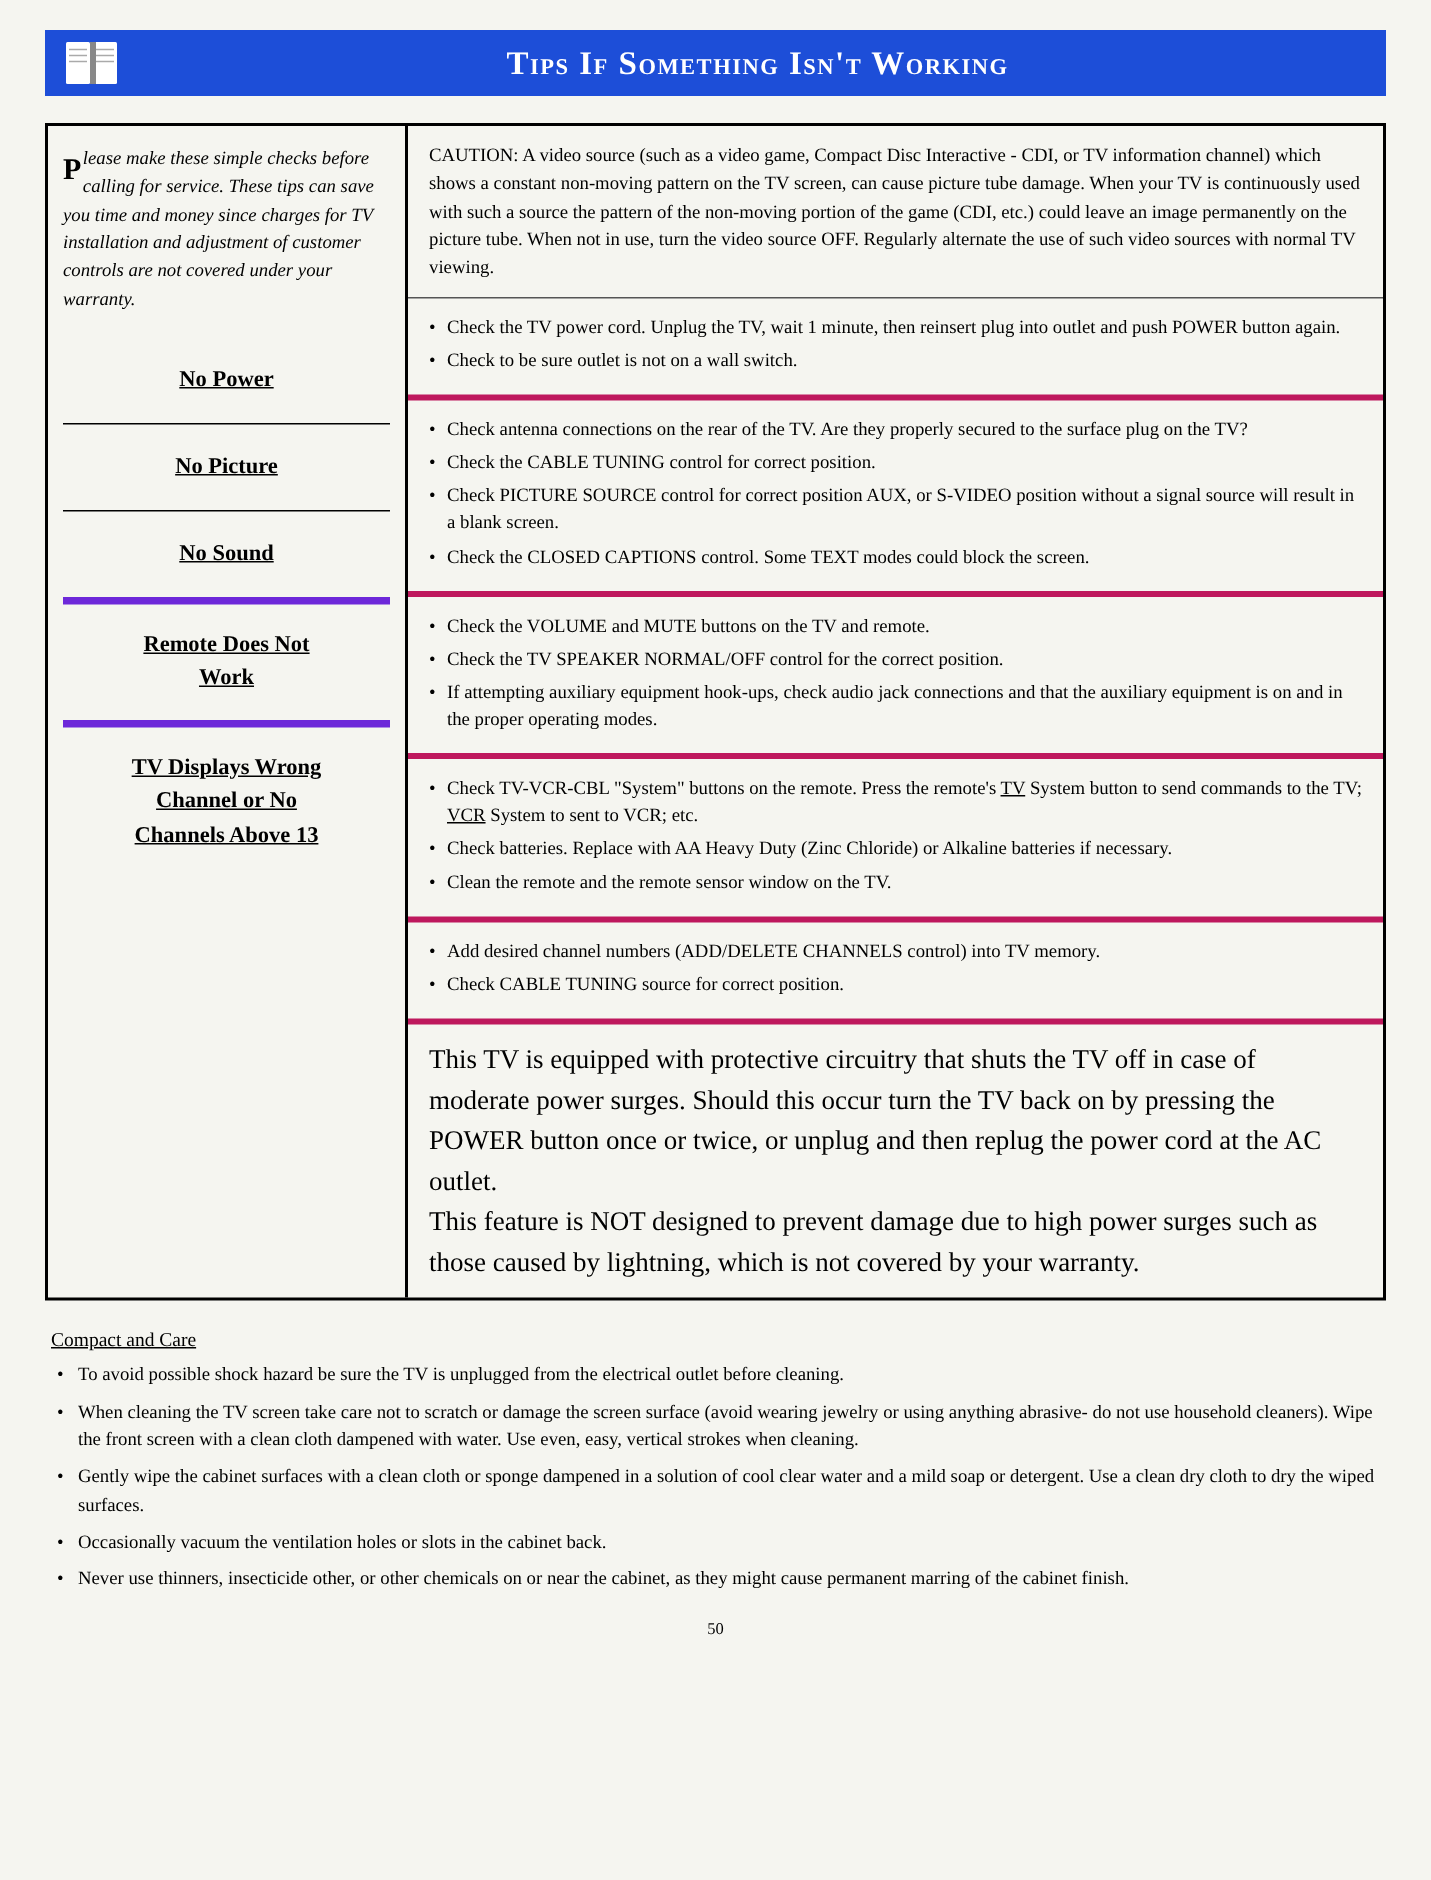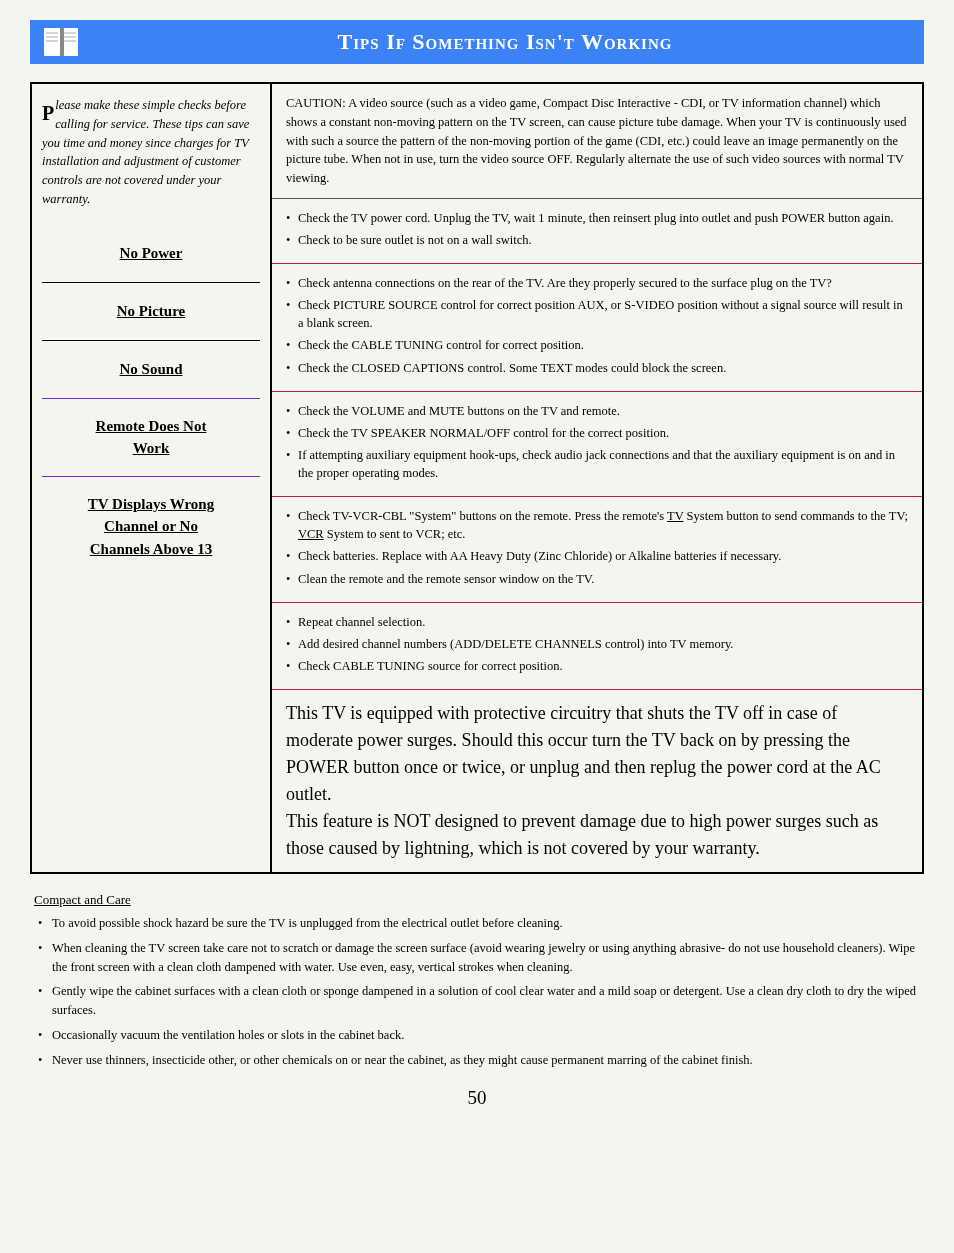--- a/index.html
+++ b/index.html
@@ -10,21 +10,21 @@
       color: #000;
       width: 954px;
       min-height: 1253px;
       padding: 20px 30px;
     }
 
     
     .page-header {
       display: flex;
       align-items: center;
-      background: #3b82f6;
+      background: #1d4ed8;
       color: #fff;
       padding: 6px 12px;
       margin-bottom: 18px;
     }
     .header-icon {
       width: 40px;
       height: 32px;
       margin-right: 16px;
       flex-shrink: 0;
     }
@@ -78,33 +78,33 @@
     }
     .section-label.first {
       border-top: none;
     }
     .section-label-multi {
       font-weight: bold;
       text-decoration: underline;
       font-size: 15px;
       text-align: center;
       padding: 16px 8px;
-      border-top: 1px solid #6d28d9;
+      border-top: 5px solid #6d28d9;
       line-height: 1.5;
     }
 
     
     .right-col {
       flex: 1;
       display: flex;
       flex-direction: column;
       justify-content: flex-end;
     }
     .right-section {
-      border-bottom: 1px solid #be185d;
+      border-bottom: 4px solid #be185d;
       padding: 10px 14px;
     }
     .right-section:last-child {
       border-bottom: none;
     }
     .caution-box {
       padding: 10px 14px;
       border-bottom: 1px solid #555;
       font-size: 12.5px;
       line-height: 1.5;
@@ -153,21 +153,21 @@
     }
     .cleaning-list li::before {
       content: "•";
       position: absolute;
       left: 4px;
     }
 
     
     .page-number {
       text-align: center;
-      font-size: 19px;
+      font-size: 11px;
       margin-top: 18px;
       margin-bottom: 10px;
     }
 
     .power-surge-box {
       padding: 10px 14px;
       font-size: 18px;
       line-height: 1.5;
     }
   </style>
@@ -224,22 +224,22 @@
     <div class="right-section">
       <ul class="bullet-list">
         <li>Check the TV power cord. Unplug the TV, wait 1 minute, then reinsert plug into outlet and push POWER button again.</li>
         <li>Check to be sure outlet is not on a wall switch.</li>
       </ul>
     </div>
 
     <div class="right-section">
       <ul class="bullet-list">
         <li>Check antenna connections on the rear of the TV. Are they properly secured to the surface plug on the TV?</li>
+        <li>Check the CABLE TUNING control for correct position.</li>
         <li>Check PICTURE SOURCE control for correct position AUX, or S-VIDEO position without a signal source will result in a blank screen.</li>
-        <li>Check the CABLE TUNING control for correct position.</li>
         <li>Check the CLOSED CAPTIONS control. Some TEXT modes could block the screen.</li>
       </ul>
     </div>
 
     <div class="right-section">
       <ul class="bullet-list">
         <li>Check the VOLUME and MUTE buttons on the TV and remote.</li>
         <li>Check the TV SPEAKER NORMAL/OFF control for the correct position.</li>
         <li>If attempting auxiliary equipment hook-ups, check audio jack connections and that the auxiliary equipment is on and in the proper operating modes.</li>
       </ul>
@@ -248,21 +248,20 @@
     <div class="right-section">
       <ul class="bullet-list">
         <li>Check TV-VCR-CBL "System" buttons on the remote. Press the remote's <span class="underline-text">TV</span> System button to send commands to the TV; <span class="underline-text">VCR</span> System to sent to VCR; etc.</li>
         <li>Check batteries. Replace with AA Heavy Duty (Zinc Chloride) or Alkaline batteries if necessary.</li>
         <li>Clean the remote and the remote sensor window on the TV.</li>
       </ul>
     </div>
 
     <div class="right-section">
       <ul class="bullet-list">
-        <li>Repeat channel selection.</li>
         <li>Add desired channel numbers (ADD/DELETE CHANNELS control) into TV memory.</li>
         <li>Check CABLE TUNING source for correct position.</li>
       </ul>
     </div>
 
     <div class="power-surge-box">
       <span style="white-space:pre-line;">This TV is equipped with protective circuitry that shuts the TV off in case of moderate power surges. Should this occur turn the TV back on by pressing the POWER button once or twice, or unplug and then replug the power cord at the AC outlet.
 This feature is NOT designed to prevent damage due to high power surges such as those caused by lightning, which is not covered by your warranty.</span>
     </div>
 

